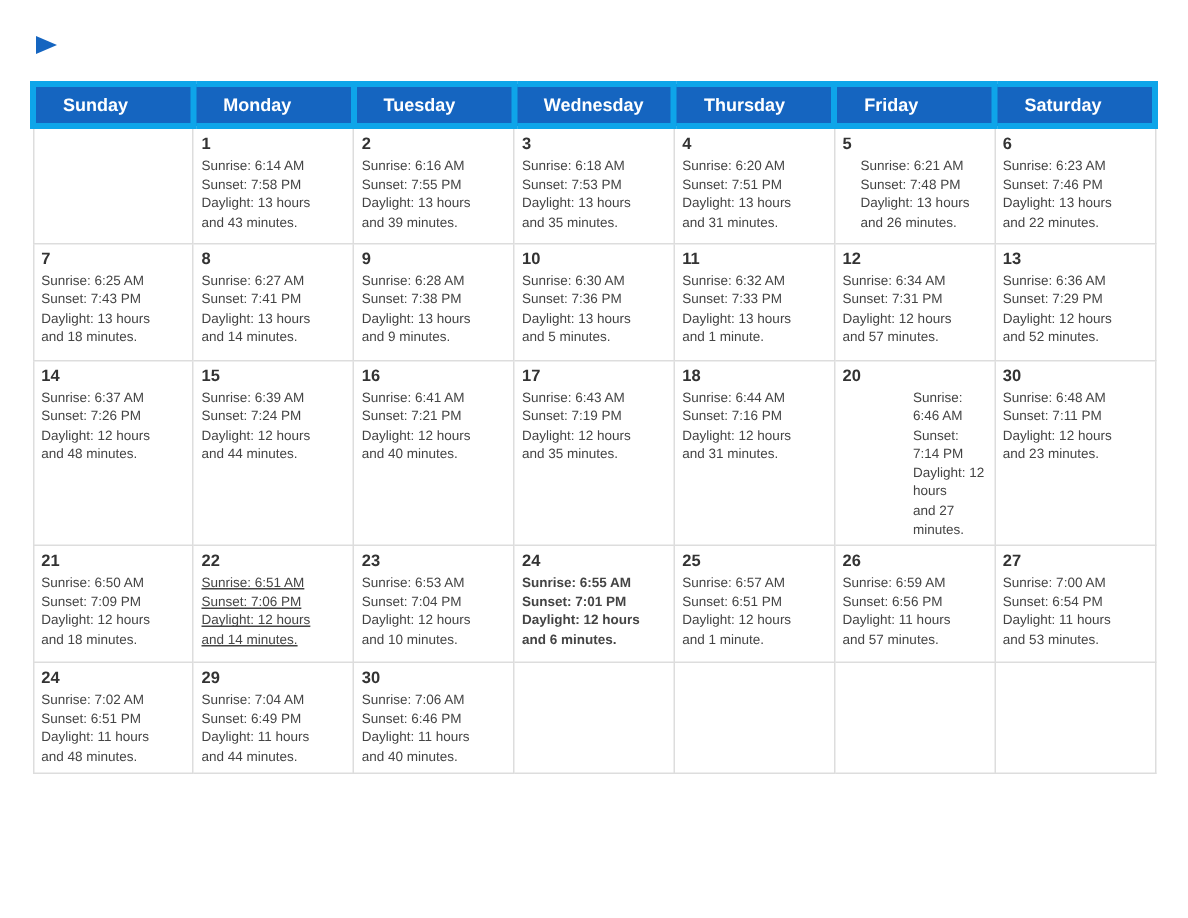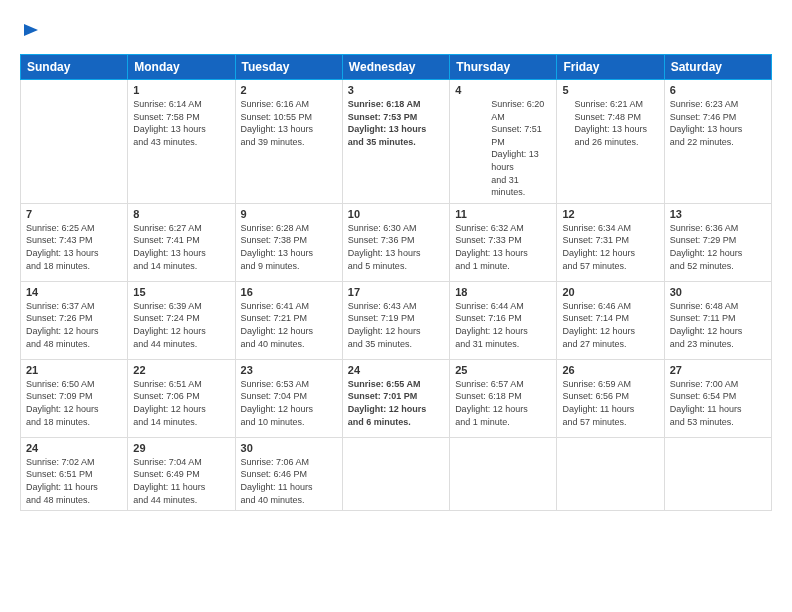--- a/index.html
+++ b/index.html
@@ -56,23 +56,23 @@
     .calendar-table {
       width: 100%;
       border-collapse: collapse;
       border: 1px solid #ccc;
     }
     .calendar-table th {
       background-color: #1565c0;
       color: #fff;
       font-size: 12px;
       font-weight: bold;
-      padding: 5px 6px;
+      padding: 5px 18px;
       text-align: left;
-      border: 1px solid #0ea5e9;
+      border: 4px solid #0ea5e9;
     }
     .calendar-table td {
       width: calc(100% / 7);
       vertical-align: top;
       padding: 4px 5px;
       border: 1px solid #ddd;
       font-size: 9.5px;
       color: #333;
       height: 78px;
     }
@@ -134,34 +134,34 @@
           <td>
             <span class="day-number">1</span>
             <div class="day-info" style="white-space: pre-line;">Sunrise: 6:14 AM
 Sunset: 7:58 PM
 Daylight: 13 hours
 and 43 minutes.</div>
           </td>
           <td>
             <span class="day-number">2</span>
             <div class="day-info" style="white-space: pre-line;">Sunrise: 6:16 AM
-Sunset: 10:55 PM
+Sunset: 7:55 PM
 Daylight: 13 hours
 and 39 minutes.</div>
           </td>
           <td>
             <span class="day-number">3</span>
-            <div class="day-info" style="white-space: pre-line; font-weight: bold;">Sunrise: 6:18 AM
+            <div class="day-info" style="white-space: pre-line;">Sunrise: 6:18 AM
 Sunset: 7:53 PM
 Daylight: 13 hours
 and 35 minutes.</div>
           </td>
           <td>
             <span class="day-number">4</span>
-            <div class="day-info" style="white-space: pre-line; margin-left: 36px;">Sunrise: 6:20 AM
+            <div class="day-info" style="white-space: pre-line;">Sunrise: 6:20 AM
 Sunset: 7:51 PM
 Daylight: 13 hours
 and 31 minutes.</div>
           </td>
           <td>
             <span class="day-number">5</span>
             <div class="day-info" style="white-space: pre-line; margin-left: 12px;">Sunrise: 6:21 AM
 Sunset: 7:48 PM
 Daylight: 13 hours
 and 26 minutes.</div>
@@ -256,21 +256,21 @@
           </td>
           <td>
             <span class="day-number">18</span>
             <div class="day-info" style="white-space: pre-line;">Sunrise: 6:44 AM
 Sunset: 7:16 PM
 Daylight: 12 hours
 and 31 minutes.</div>
           </td>
           <td>
             <span class="day-number">20</span>
-            <div class="day-info" style="white-space: pre-line;">Sunrise: 6:46 AM
+            <div class="day-info" style="white-space: pre-line; margin-left: 47px;">Sunrise: 6:46 AM
 Sunset: 7:14 PM
 Daylight: 12 hours
 and 27 minutes.</div>
           </td>
           <td>
             <span class="day-number">30</span>
             <div class="day-info" style="white-space: pre-line;">Sunrise: 6:48 AM
 Sunset: 7:11 PM
 Daylight: 12 hours
 and 23 minutes.</div>
@@ -279,21 +279,21 @@
         <tr>
           <td>
             <span class="day-number">21</span>
             <div class="day-info" style="white-space: pre-line;">Sunrise: 6:50 AM
 Sunset: 7:09 PM
 Daylight: 12 hours
 and 18 minutes.</div>
           </td>
           <td>
             <span class="day-number">22</span>
-            <div class="day-info" style="white-space: pre-line;">Sunrise: 6:51 AM
+            <div class="day-info" style="white-space: pre-line; text-decoration: underline;">Sunrise: 6:51 AM
 Sunset: 7:06 PM
 Daylight: 12 hours
 and 14 minutes.</div>
           </td>
           <td>
             <span class="day-number">23</span>
             <div class="day-info" style="white-space: pre-line;">Sunrise: 6:53 AM
 Sunset: 7:04 PM
 Daylight: 12 hours
 and 10 minutes.</div>
@@ -301,21 +301,21 @@
           <td>
             <span class="day-number">24</span>
             <div class="day-info" style="white-space: pre-line; font-weight: bold;">Sunrise: 6:55 AM
 Sunset: 7:01 PM
 Daylight: 12 hours
 and 6 minutes.</div>
           </td>
           <td>
             <span class="day-number">25</span>
             <div class="day-info" style="white-space: pre-line;">Sunrise: 6:57 AM
-Sunset: 6:18 PM
+Sunset: 6:51 PM
 Daylight: 12 hours
 and 1 minute.</div>
           </td>
           <td>
             <span class="day-number">26</span>
             <div class="day-info" style="white-space: pre-line;">Sunrise: 6:59 AM
 Sunset: 6:56 PM
 Daylight: 11 hours
 and 57 minutes.</div>
           </td>

